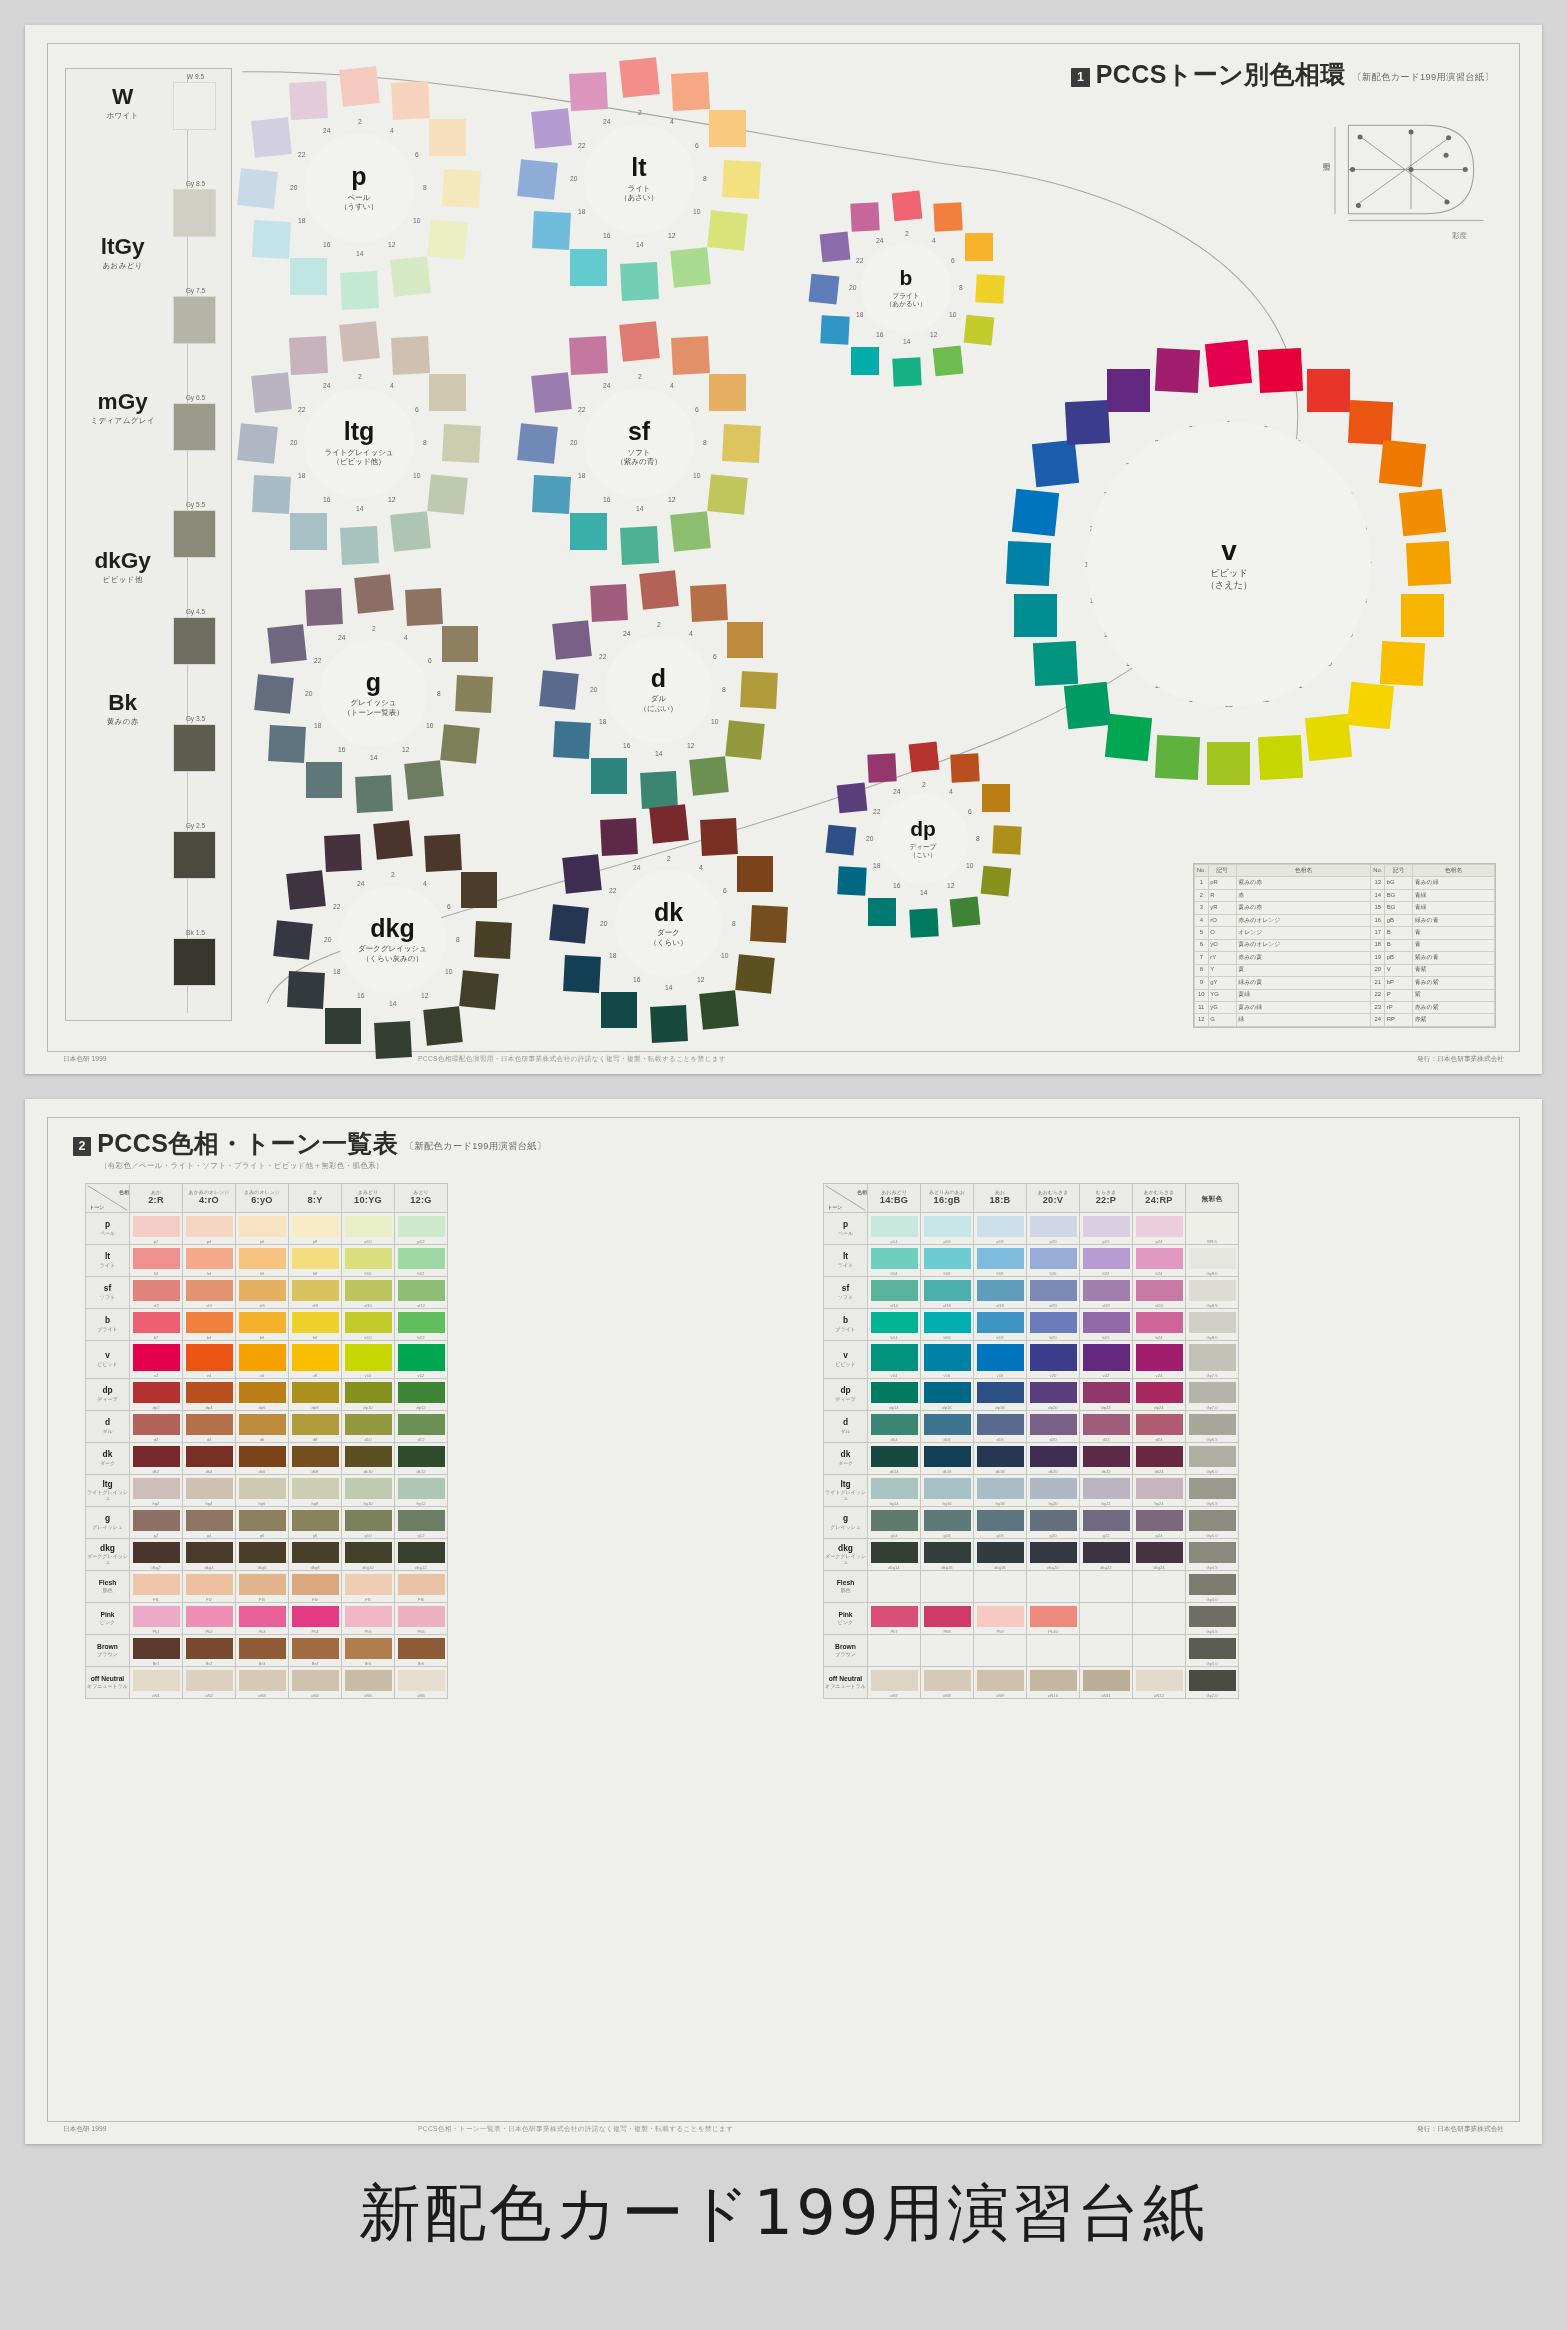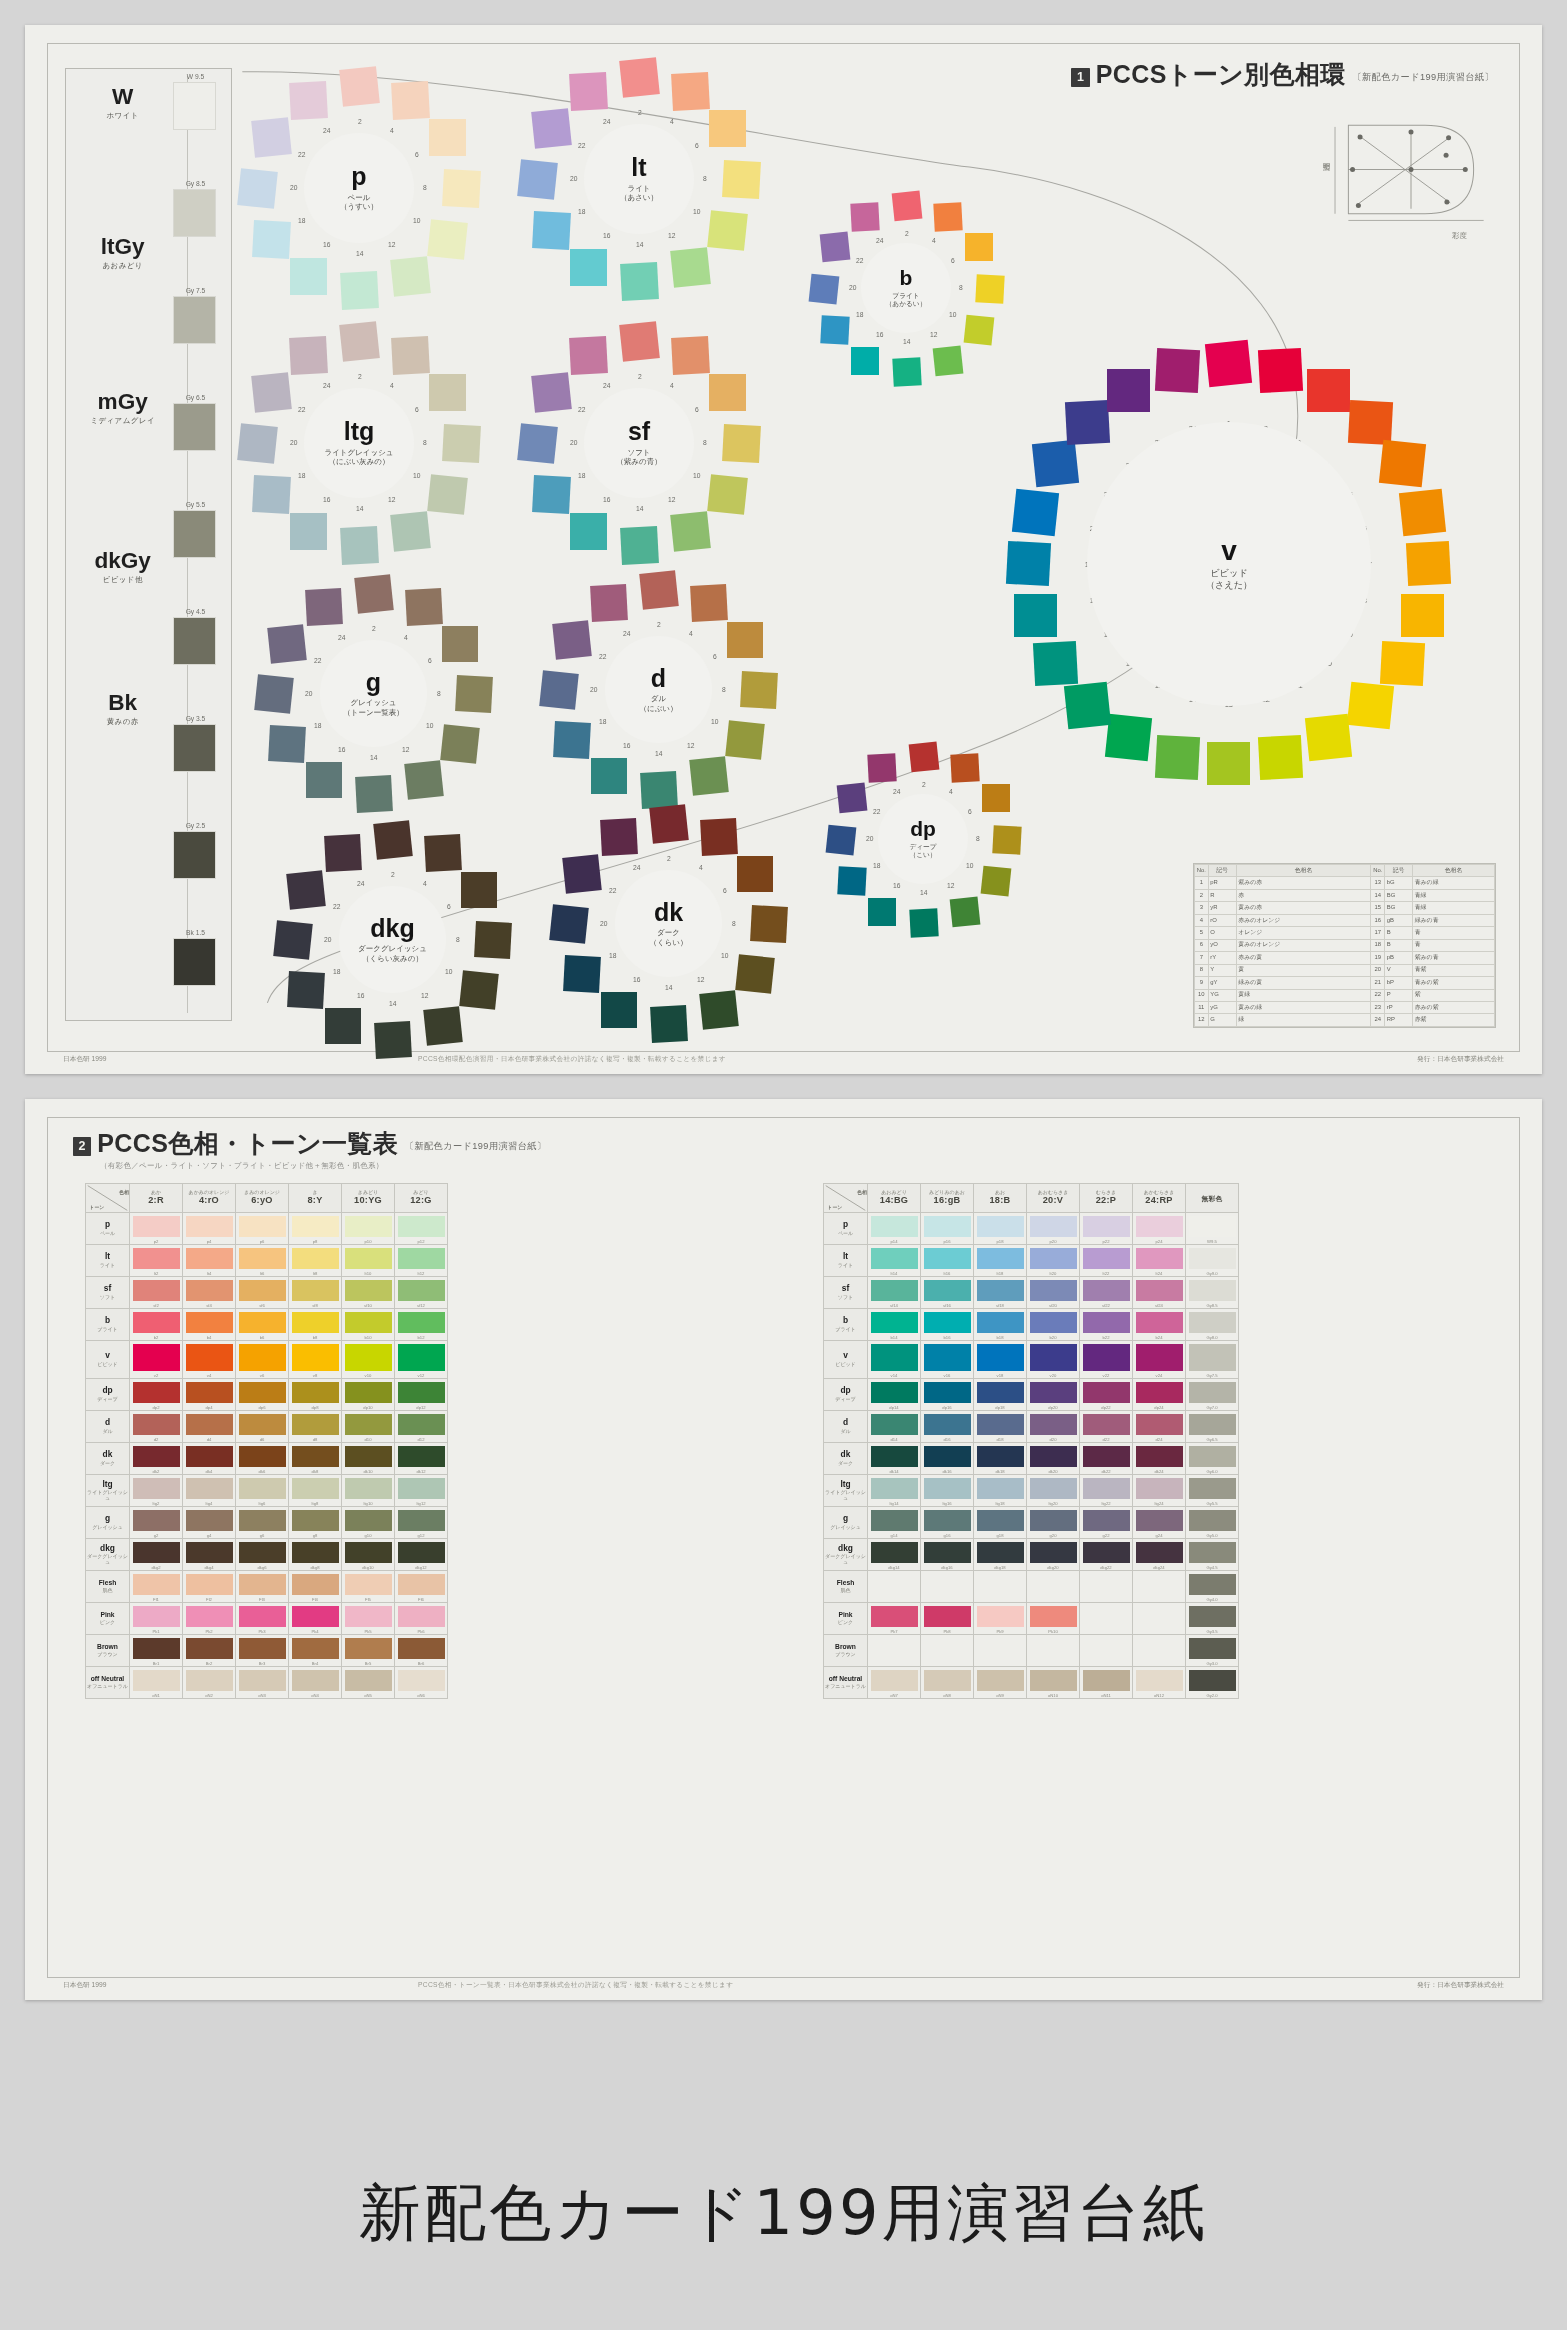--- a/index.html
+++ b/index.html
@@ -11,21 +11,21 @@
     overflow:hidden;
     position:relative;
   }
   .sheet {
     position:absolute;
     background:#efefeb;
     box-shadow:0 0.8px 3.3px rgba(0,0,0,.25);
   }
   
   #panel1 { left:25px; top:25px; width:1517px; height:1049px; }
-  #panel2 { left:25px; top:1099px; width:1517px; height:901px; }
+  #panel2 { left:25px; top:1099px; width:1517px; height:1045px; }
 
   .inner-border { position:absolute; inset:18.4px 22px 22px 22px; border:0.8px solid #b9b9b3; }
 
   .panel-title { position:absolute; font-weight:bold; color:#2d2d2d; letter-spacing:0.4px; }
   .title-num {
     display:inline-block; background:#3a3a3a; color:#efefeb;
     width:18.4px; height:18.4px; line-height:18.4px; text-align:center;
     font-size:12.5px; margin-right:5.9px; vertical-align:1.7px; border-radius:0.8px;
   }
   .title-main { font-size:25px; }
@@ -369,21 +369,21 @@
       <div class="chip" style="left: 10.3px; top: 112px; width: 37px; height: 37px; background: rgb(174, 183, 195); transform: rotate(6deg);"></div>
       <div class="huenum" style="left: 59px; top: 126px;">20</div>
       <div class="chip" style="left: 24px; top: 61px; width: 37px; height: 37px; background: rgb(186, 180, 192); transform: rotate(-6deg);"></div>
       <div class="huenum" style="left: 67px; top: 93px;">22</div>
       <div class="chip" style="left: 61px; top: 24px; width: 37px; height: 37px; background: rgb(199, 179, 187); transform: rotate(-3deg);"></div>
       <div class="huenum" style="left: 92px; top: 69px;">24</div>
       <div class="tone-hub" style="left: 75px; top: 75px; width: 110px; height: 110px;">
         <div class="code" style="font-size: 25px;">ltg</div>
         <div class="kana" style="font-size: 7.5px;">
           <div>ライトグレイッシュ</div>
-          <div>（にぶい灰みの）</div>
+          <div>（ビビッド他）</div>
         </div>
       </div>
     </div>
     <div class="tone-circle" id="circle-sf" style="left: 484px; top: 288px; width: 261px; height: 261px;">
       <div class="chip" style="left: 112px; top: 10.3px; width: 37px; height: 37px; background: rgb(224, 123, 116); transform: rotate(-6deg);"></div>
       <div class="huenum" style="left: 125px; top: 60px;">2</div>
       <div class="chip" style="left: 163px; top: 24px; width: 37px; height: 37px; background: rgb(226, 144, 106); transform: rotate(-3deg);"></div>
       <div class="huenum" style="left: 157px; top: 69px;">4</div>
       <div class="chip" style="left: 200px; top: 61px; width: 37px; height: 37px; background: rgb(229, 176, 98); transform: rotate(0deg);"></div>
       <div class="huenum" style="left: 182px; top: 93px;">6</div>

